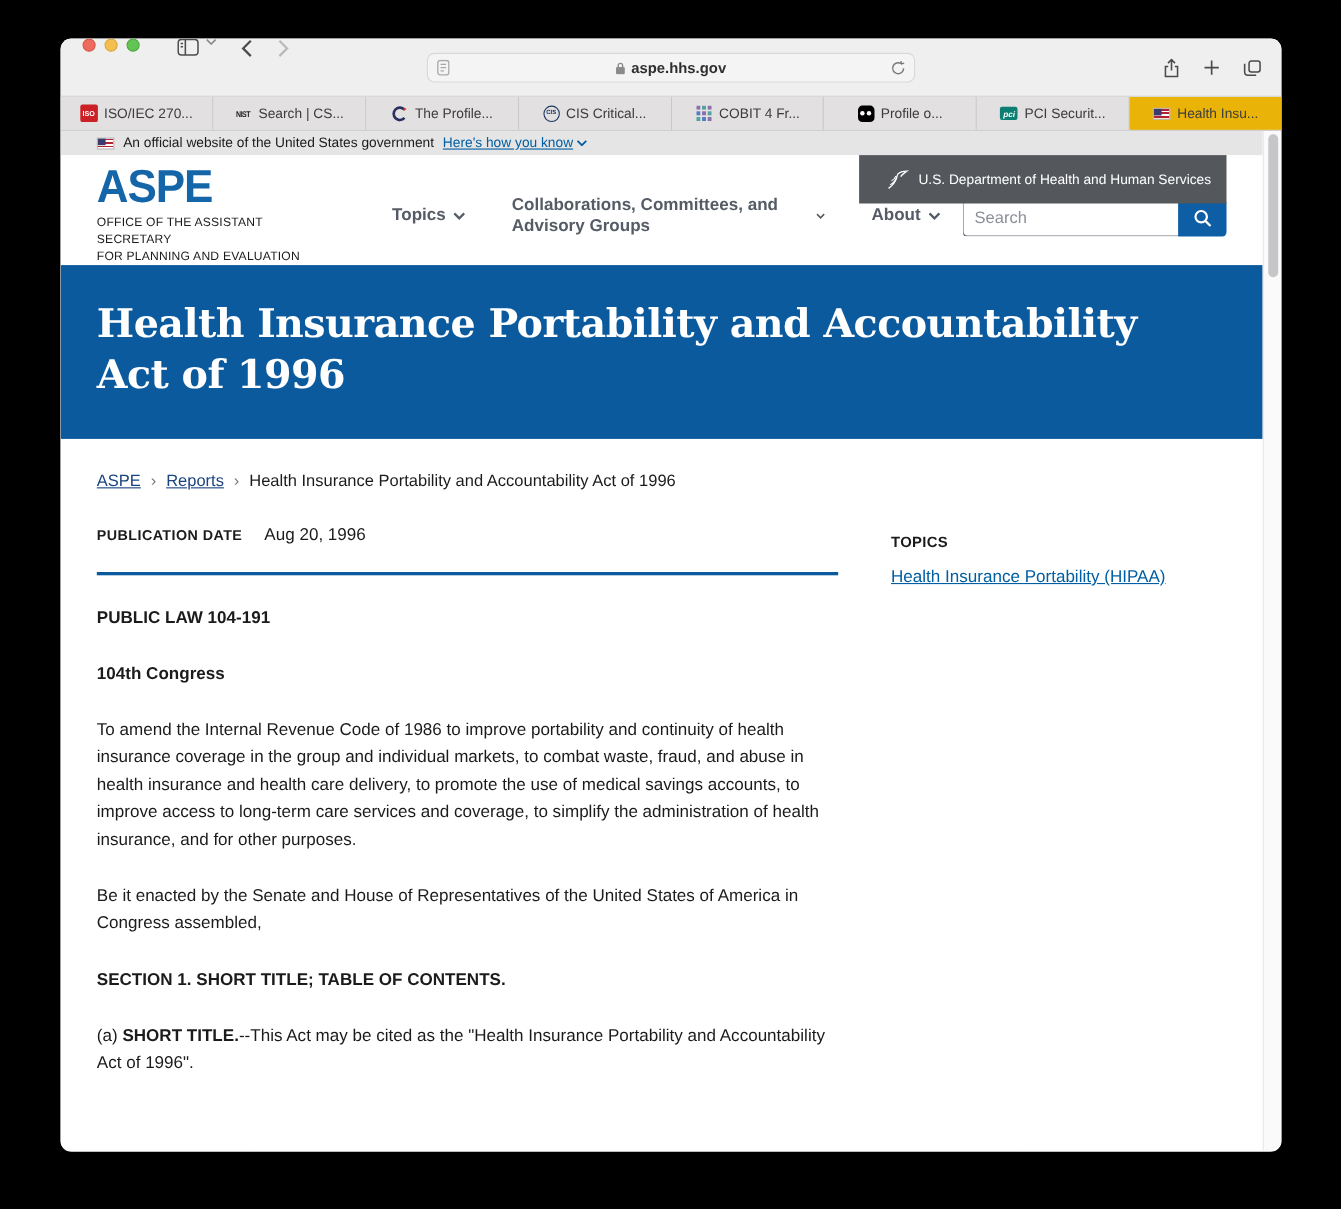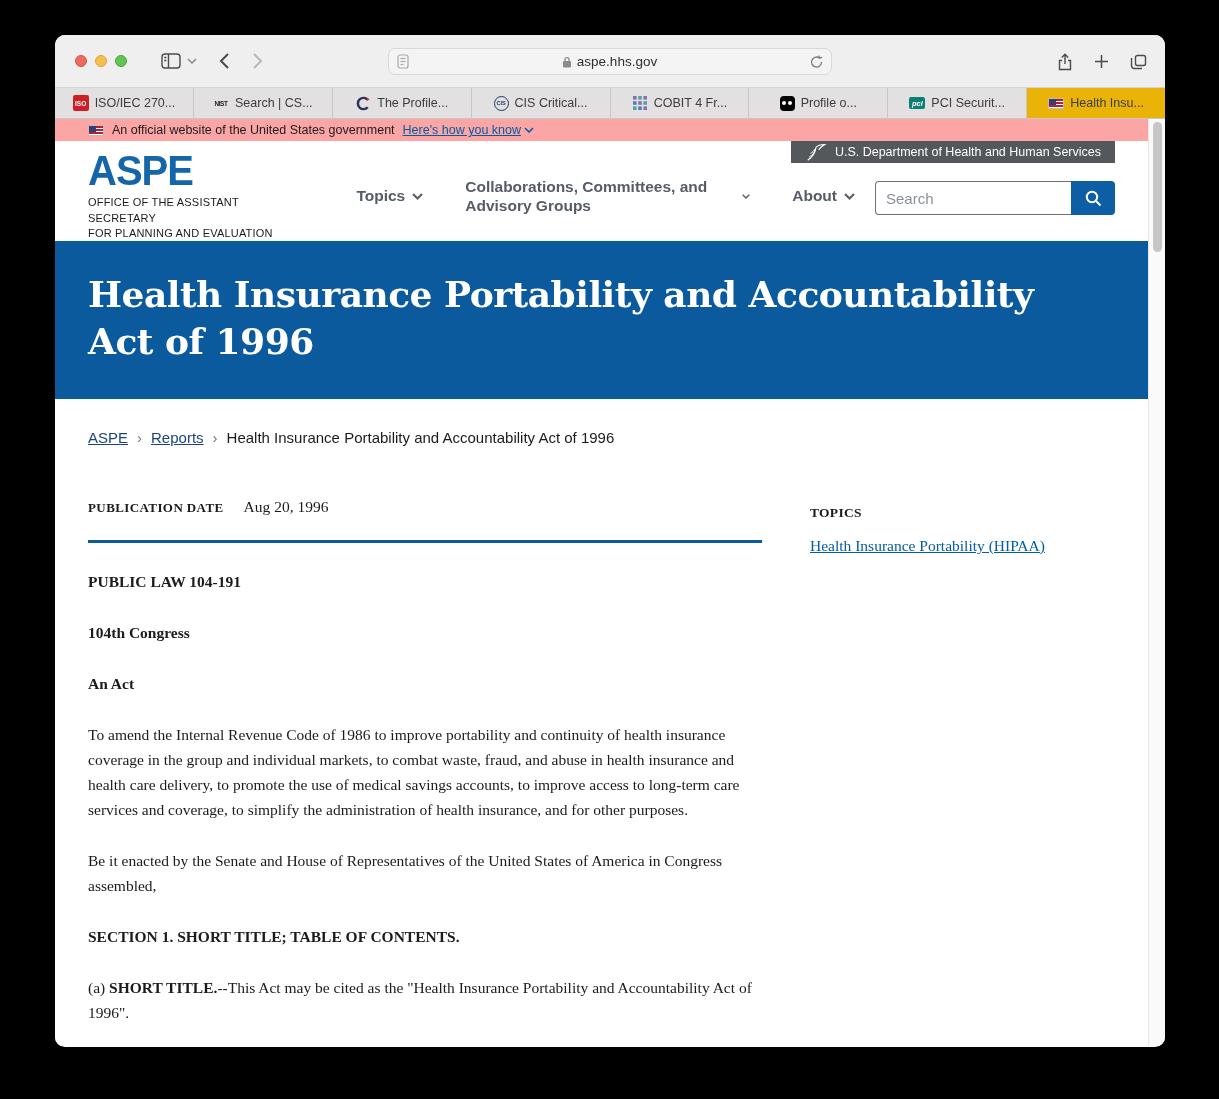--- a/index.html
+++ b/index.html
@@ -7,21 +7,21 @@
 
   .window {
     position:absolute; left:55px; top:35px; width:1110px; height:1012px;
     background:#fff; border-radius:10px; overflow:hidden;
     box-shadow:0 30px 70px rgba(0,0,0,.65);
   }
 
   
   .chrome {
     height:53px; background:#f0efef; border-bottom:1px solid #d4d3d3;
-    display:flex; align-items:center; position:relative;
+    display:flex; align-items:flex-start; position:relative;font-weight:bold;
   }
   .traffic { display:flex; gap:8px; margin-left:20px; }
   .traffic span { width:12px; height:12px; border-radius:50%; display:block; }
   .light-red { background:#ec6a5e; border:1px solid #d55549; }
   .light-yellow { background:#f4bf4f; border:1px solid #dca73c; }
   .light-green { background:#61c454; border:1px solid #4aa73c; }
   .chrome-btn { display:flex; align-items:center; justify-content:center; color:#4d4d4d; }
   .sidebar-btn { margin-left:34px; }
   .chev-btn { margin-left:6px; }
   .nav-arrow { margin-left:22px; }
@@ -53,27 +53,27 @@
   .fav-pci { width:16px; height:12px; background:#0c7f72; border-radius:2px; color:#fff; font-size:7.5px; font-weight:bold; font-style:italic; display:flex; align-items:center; justify-content:center; }
   .flag { width:16px; height:11px; position:relative; background:repeating-linear-gradient(#b22234 0 1.6px,#fff 1.6px 3.2px); border:.5px solid #bbb; }
   .flag i { position:absolute; left:0; top:0; width:7px; height:6px; background:#3c3b6e; }
 
   
   .page { display:flex; height:927px; }
   .page-main { width:1093px; background:#fff; overflow:hidden; }
   .pagescrollbar { width:17px; background:#fafafa; border-left:1px solid #e8e8e8; position:relative; }
   .pagescrollbar .thumb { position:absolute; top:3px; left:3.5px; width:9px; height:130px; background:#c6c6c8; border-radius:5px; }
 
-  .gov-banner { height:22px; background:#fca5a5; display:flex; align-items:center; gap:8px; padding:0 33px; font-size:12.5px; color:#1b1b1b; }
+  .gov-banner { height:22px; background:#e5e5e5; display:flex; align-items:center; gap:8px; padding:0 33px; font-size:12.5px; color:#1b1b1b; }
   .gov-link { color:#005ea2; text-decoration:underline; cursor:pointer; display:flex; align-items:center; gap:3px; }
 
   header.site { height:100px; position:relative; padding:0 33px; }
   .hhs-badge {
-    position:absolute; top:0; right:33px; height:22px; background:#54585d; color:#fff;
-    display:flex; align-items:center; gap:8px; padding:0 14px 0 14px; font-size:12.5px;
+    position:absolute; top:0; right:33px; height:44px; background:#54585d; color:#fff;
+    display:flex; align-items:center; gap:8px; padding:0 14px 0 24px; font-size:12.5px;
   }
   .header-row { display:flex; align-items:center; height:100%; padding-top:10px; }
   .logo-block { width:255px; }
   .logo-text { font-size:40px; font-weight:800; color:#1565a9; letter-spacing:-1px; line-height:1; transform:scaleY(1.05); transform-origin:left; }
   .logo-sub { font-size:11px; color:#1b1b1b; line-height:1.4; margin-top:5px; letter-spacing:.2px; }
   nav.mainnav { display:flex; align-items:center; gap:42px; margin-left:55px; color:#565c65; font-weight:700; font-size:15.5px; }
   .nav-item { display:flex; align-items:center; gap:7px; cursor:pointer; }
   .nav-item.wide { width:285px; line-height:1.25; }
   .searchbox { display:flex; margin-left:20px; margin-top:4px; }
   .searchbox input { width:196px; height:34px; border:1px solid #6b7179; border-right:none; padding:0 10px; font-size:15px; border-radius:4px 0 0 4px; color:#1b1b1b; outline:none; background:#fff; }
@@ -81,21 +81,21 @@
   .searchbox button { width:44px; height:34px; background:#0e5ea6; border:none; border-radius:0 4px 4px 0; display:flex; align-items:center; justify-content:center; cursor:pointer; }
 
   .hero { height:158px; background:var(--accent-blue,#0b5a9e); padding:30px 40px 0 33px; }
   .hero h1 { color:#fff; font-family:"DejaVu Serif", serif; font-size:36px; line-height:47px; font-weight:700; letter-spacing:-.5px; max-width:1030px; }
 
   .content { padding:0 33px; }
   .breadcrumb { margin-top:30px; display:flex; align-items:center; gap:9px; font-size:15px; color:#1b1b1b; }
   .breadcrumb a { color:#1a4480; text-decoration:underline; cursor:pointer; }
   .crumb-sep { color:#71767a; font-size:15px; }
 
-  .cols { display:flex; margin-top:52px;font-family:Liberation Serif, serif; }
+  .cols { display:flex; margin-top:32px; }
   .col-left { width:674px; }
   .col-right { margin-left:48px; width:300px; padding-top:7px; }
 
   .pubdate-row { display:flex; align-items:baseline; gap:20px; padding-bottom:24px; border-bottom:3px solid var(--accent-blue,#0b5a9e); }
   .pubdate-label { font-size:13px; font-weight:700; letter-spacing:.4px; color:#1b1b1b; }
   .pubdate-value { font-size:15.5px; color:#1b1b1b; }
 
   .article p { font-size:15.5px; line-height:25px; color:#1b1b1b; margin-top:26px; }
   .article p.b { font-weight:700; }
 
@@ -324,21 +324,20 @@
         </nav>
 
         <div class="cols">
           <div class="col-left article">
             <div class="pubdate-row">
               <span class="pubdate-label">PUBLICATION DATE</span>
               <span class="pubdate-value">Aug 20, 1996</span>
             </div>
             <p class="b">PUBLIC LAW 104-191</p>
             <p class="b">104th Congress</p>
-            <p class="b">An Act</p>
             <p>To amend the Internal Revenue Code of 1986 to improve portability and continuity of health insurance coverage in the group and individual markets, to combat waste, fraud, and abuse in health insurance and health care delivery, to promote the use of medical savings accounts, to improve access to long-term care services and coverage, to simplify the administration of health insurance, and for other purposes.</p>
             <p>Be it enacted by the Senate and House of Representatives of the United States of America in Congress assembled,</p>
             <p class="b">SECTION 1. SHORT TITLE; TABLE OF CONTENTS.</p>
             <p><span>(a) </span><b>SHORT TITLE.</b><span>--This Act may be cited as the "Health Insurance Portability and Accountability Act of 1996".</span></p>
           </div>
 
           <aside class="col-right">
             <div class="topics-label">TOPICS</div>
             <a class="topic-link">Health Insurance Portability (HIPAA)</a>
           </aside>

